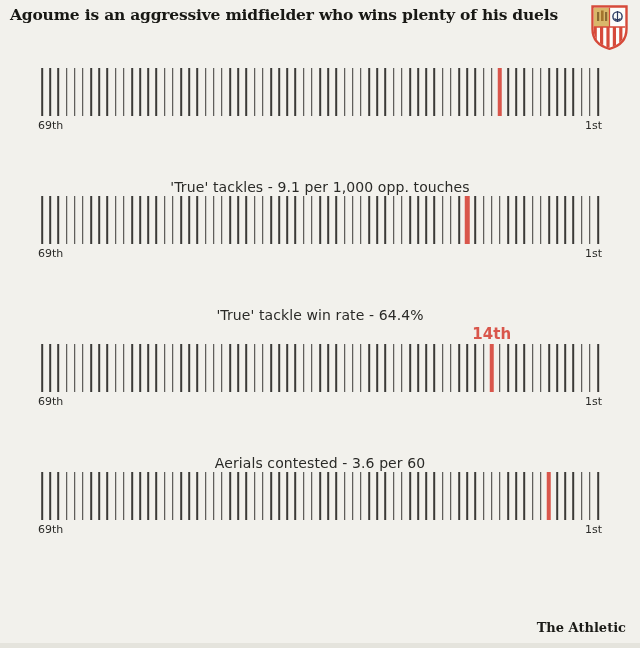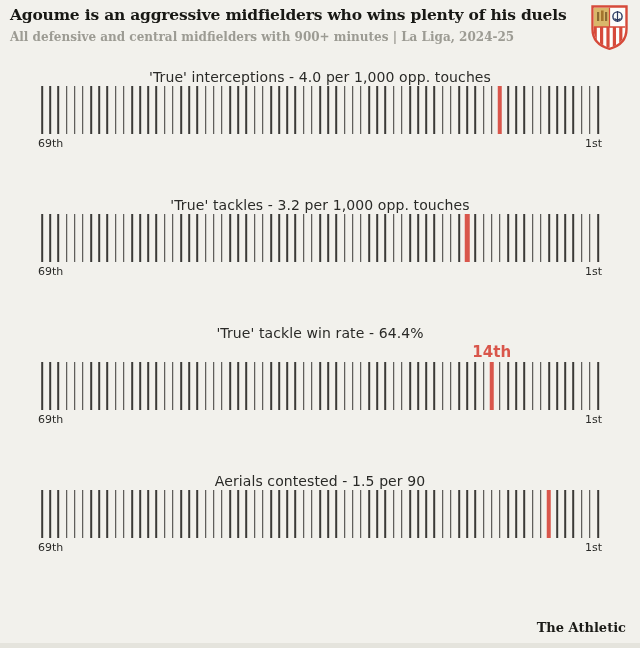--- a/index.html
+++ b/index.html
@@ -90,22 +90,21 @@
     left: 0; right: 0; bottom: 0;
     height: 5px;
     background: #e5e4dd;
   }
 </style>
 </head>
 <body>
 
 <div class="header">
   <div class="header-text">
-    <div class="header-title">Agoume is an aggressive midfielders who wins plenty of his duels</div>
-    <div class="header-sub">All defensive and central midfielders with 900+ minutes | La Liga, 2024-25</div>
+    <div class="header-title">Agoume is an aggressive midfielder who wins plenty of his duels</div>
   </div>
   <div class="crest">
     <svg width="37" height="45" viewBox="0 0 37 45">
       <defs>
         <clipPath id="shieldClip">
           <path d="M2.6,2.6 H34.4 V24 C34.4,34.5 27.5,40.3 18.5,42.8 C9.5,40.3 2.6,34.5 2.6,24 Z"></path>
         </clipPath>
       </defs>
       <path d="M1.5,1.5 H35.5 V24 C35.5,35 28.2,41.2 18.5,43.8 C8.8,41.2 1.5,35 1.5,24 Z" fill="#fdfdfa" stroke="#d64a3a" stroke-width="2.4"></path>
       <g clip-path="url(#shieldClip)">
@@ -124,21 +123,20 @@
         </g>
         <line x1="2.6" y1="22" x2="34.4" y2="22" stroke="#d64a3a" stroke-width="1.4"></line>
         <line x1="18.5" y1="2.6" x2="18.5" y2="22" stroke="#d64a3a" stroke-width="1.2"></line>
       </g>
     </svg>
   </div>
 </div>
 
 <div id="charts">
   <div class="chart-section first">
-    <div class="chart-title">'True' interceptions - 4.0 per 1,000 opp. touches</div>
     <div class="strip">
         <span class="bar" style="left: 0%;"></span>
         <span class="bar" style="left: 1.47059%;"></span>
         <span class="bar" style="left: 2.94118%;"></span>
         <span class="bar" style="left: 4.41176%;"></span>
         <span class="bar" style="left: 5.88235%;"></span>
         <span class="bar" style="left: 7.35294%;"></span>
         <span class="bar" style="left: 8.82353%;"></span>
         <span class="bar" style="left: 10.2941%;"></span>
         <span class="bar" style="left: 11.7647%;"></span>
@@ -203,21 +201,21 @@
         <span class="bar" style="left: 98.5294%;"></span>
         <span class="bar" style="left: 100%;"></span>
       </div>
     <div class="axis-row">
       <span class="axis-left">69th</span>
       <span class="axis-right">1st</span>
     </div>
   </div>
 
   <div class="chart-section">
-    <div class="chart-title">'True' tackles - 3.2 per 1,000 opp. touches</div>
+    <div class="chart-title">'True' tackles - 9.1 per 1,000 opp. touches</div>
     <div class="strip">
         <span class="bar" style="left: 0%;"></span>
         <span class="bar" style="left: 1.47059%;"></span>
         <span class="bar" style="left: 2.94118%;"></span>
         <span class="bar" style="left: 4.41176%;"></span>
         <span class="bar" style="left: 5.88235%;"></span>
         <span class="bar" style="left: 7.35294%;"></span>
         <span class="bar" style="left: 8.82353%;"></span>
         <span class="bar" style="left: 10.2941%;"></span>
         <span class="bar" style="left: 11.7647%;"></span>
@@ -364,21 +362,21 @@
         <span class="bar" style="left: 98.5294%;"></span>
         <span class="bar" style="left: 100%;"></span>
       </div>
     <div class="axis-row">
       <span class="axis-left">69th</span>
       <span class="axis-right">1st</span>
     </div>
   </div>
 
   <div class="chart-section">
-    <div class="chart-title">Aerials contested - 1.5 per 90</div>
+    <div class="chart-title">Aerials contested - 3.6 per 60</div>
     <div class="strip">
         <span class="bar" style="left: 0%;"></span>
         <span class="bar" style="left: 1.47059%;"></span>
         <span class="bar" style="left: 2.94118%;"></span>
         <span class="bar" style="left: 4.41176%;"></span>
         <span class="bar" style="left: 5.88235%;"></span>
         <span class="bar" style="left: 7.35294%;"></span>
         <span class="bar" style="left: 8.82353%;"></span>
         <span class="bar" style="left: 10.2941%;"></span>
         <span class="bar" style="left: 11.7647%;"></span>

